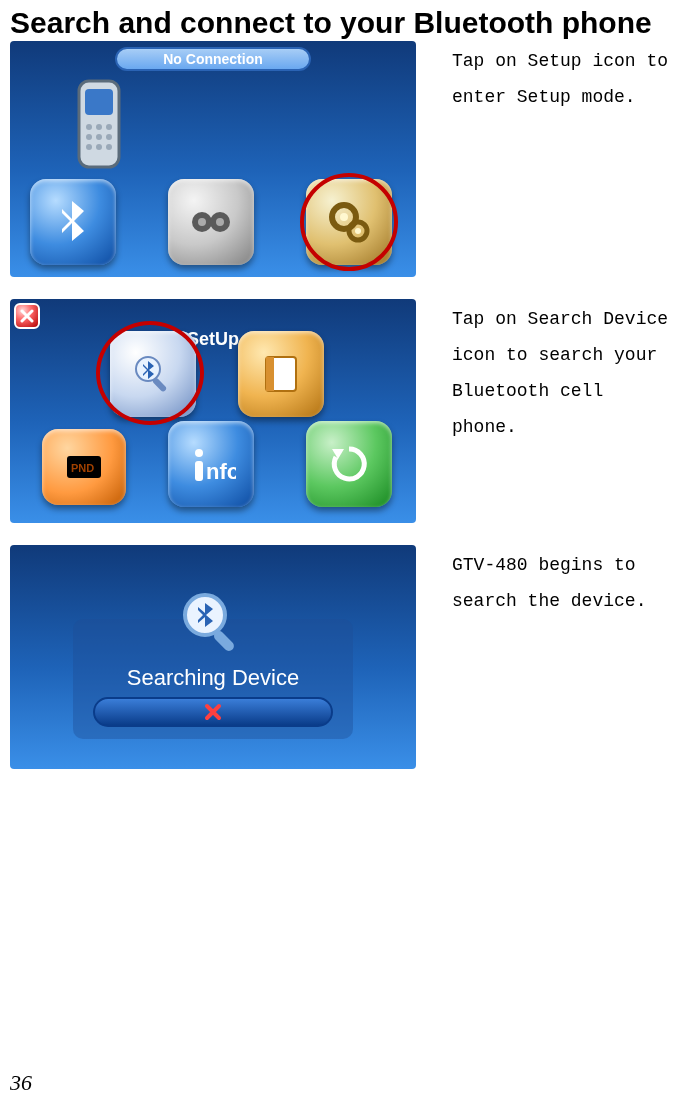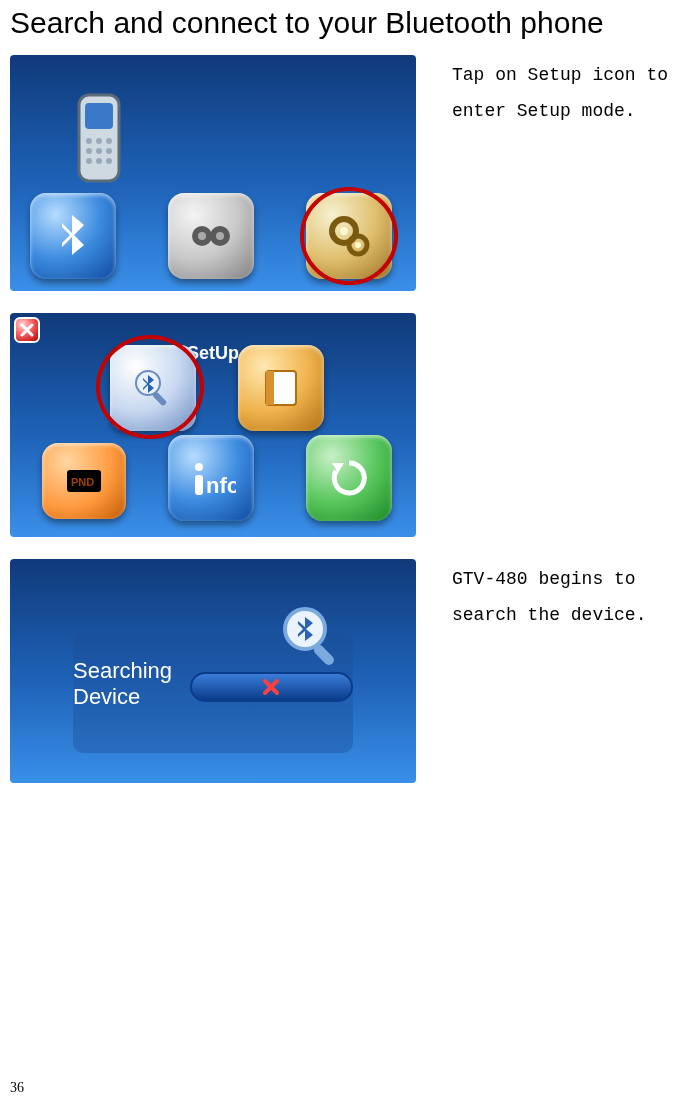--- a/index.html
+++ b/index.html
@@ -7,24 +7,23 @@
     width: 681px;
     height: 1110px;
     font-family: "Times New Roman", Times, serif;
     background: #fff;
     color: #000;
     position: relative;
     padding: 6px 10px 10px 10px;
   }
   h1 {
     font-family: Arial, Helvetica, sans-serif;
-    font-weight: 400;
+    font-weight: 700;
     font-size: 30px;
     line-height: 1.15;
-    margin-bottom: 14px;
   }
   .step-row {
     display: flex;
     flex-direction: row;
     gap: 36px;
     align-items: flex-start;
     margin-bottom: 22px;
   }
   .screenshot {
     width: 406px;
@@ -102,20 +101,21 @@
   .phone-graphic svg { width:70px;height:90px; }
   
   .dialog {
     position:absolute;
     left:50%; top:60%;
     transform:translate(-50%,-50%);
     width:280px; height:120px;
     background:rgba(30,78,150,.4);
     border-radius:10px;
     display:flex;
+    flex-direction:column;
     align-items:center;
     justify-content:flex-end;
     padding-bottom:12px;
   }
   .dialog .search-icon {
     width:80px;height:80px;
     display:flex;align-items:center;justify-content:center;
     position:absolute; top:-36px;
   }
   .dialog .search-icon svg { width:76px;height:76px; }
@@ -138,30 +138,32 @@
     font-size: 18px;
     line-height: 2;
     max-width: 226px;
     padding-top:2px;
   }
   .page-number {
     position: absolute;
     left: 10px;
     bottom: 14px;
     font-family: "Times New Roman", Times, serif;
-    font-size: 14px;
+    font-size: 22px;
+    font-style: italic;
   }
 </style>
 </head>
 <body>
 
 <h1>Search and connect to your Bluetooth phone</h1>
 
 <div class="step-row">
   <div class="screenshot">
+    <div class="titlebar">No Connection</div>
 
     <div class="phone-graphic">
       <svg viewBox="0 0 60 90">
         <rect x="10" y="2" width="40" height="86" rx="10" fill="#cfd9e2" stroke="#5a6b7a" stroke-width="3"></rect>
         <rect x="16" y="10" width="28" height="26" rx="4" fill="#3a78c8"></rect>
         <circle cx="20" cy="48" r="3" fill="#9aa9b8"></circle>
           <circle cx="30" cy="48" r="3" fill="#9aa9b8"></circle>
           <circle cx="40" cy="48" r="3" fill="#9aa9b8"></circle>
         <circle cx="20" cy="58" r="3" fill="#9aa9b8"></circle>
           <circle cx="30" cy="58" r="3" fill="#9aa9b8"></circle>
@@ -236,20 +238,21 @@
     </div>
     <div class="app-icon" style="left:296px; top:122px; background:radial-gradient(circle at 30% 25%, #c8f0c8 0%, #5cc860 50%, #178820 100%);">
       <svg viewBox="0 0 50 50">
           <path d="M25 10 A15 15 0 1 1 12 18" fill="none" stroke="#fff" stroke-width="5"></path>
           <path d="M8 10 L14 20 L20 10 Z" fill="#fff"></path>
         </svg>
     </div>
 
     <div class="redcircle" style="left:86px; top:22px; width:108px; height:104px;"></div>
   </div>
+  <div class="caption">Tap on Search Device icon to search your Bluetooth cell phone.</div>
 </div>
 
 <div class="step-row">
   <div class="screenshot screenshot3">
     <div class="dialog">
       <div class="search-icon">
         <svg viewBox="0 0 76 76">
           <circle cx="30" cy="30" r="20" fill="#eaf3ff" stroke="#7aaade" stroke-width="4"></circle>
           <path d="M30 18 L38 24 L31 30 L38 36 L30 42 L30 32 L23 38 L23 35 L28 30 L23 25 L23 22 L30 28 Z" fill="#2a63b4"></path>
           <rect x="44" y="44" width="24" height="10" rx="5" transform="rotate(45 44 44)" fill="#7aaade"></rect>

